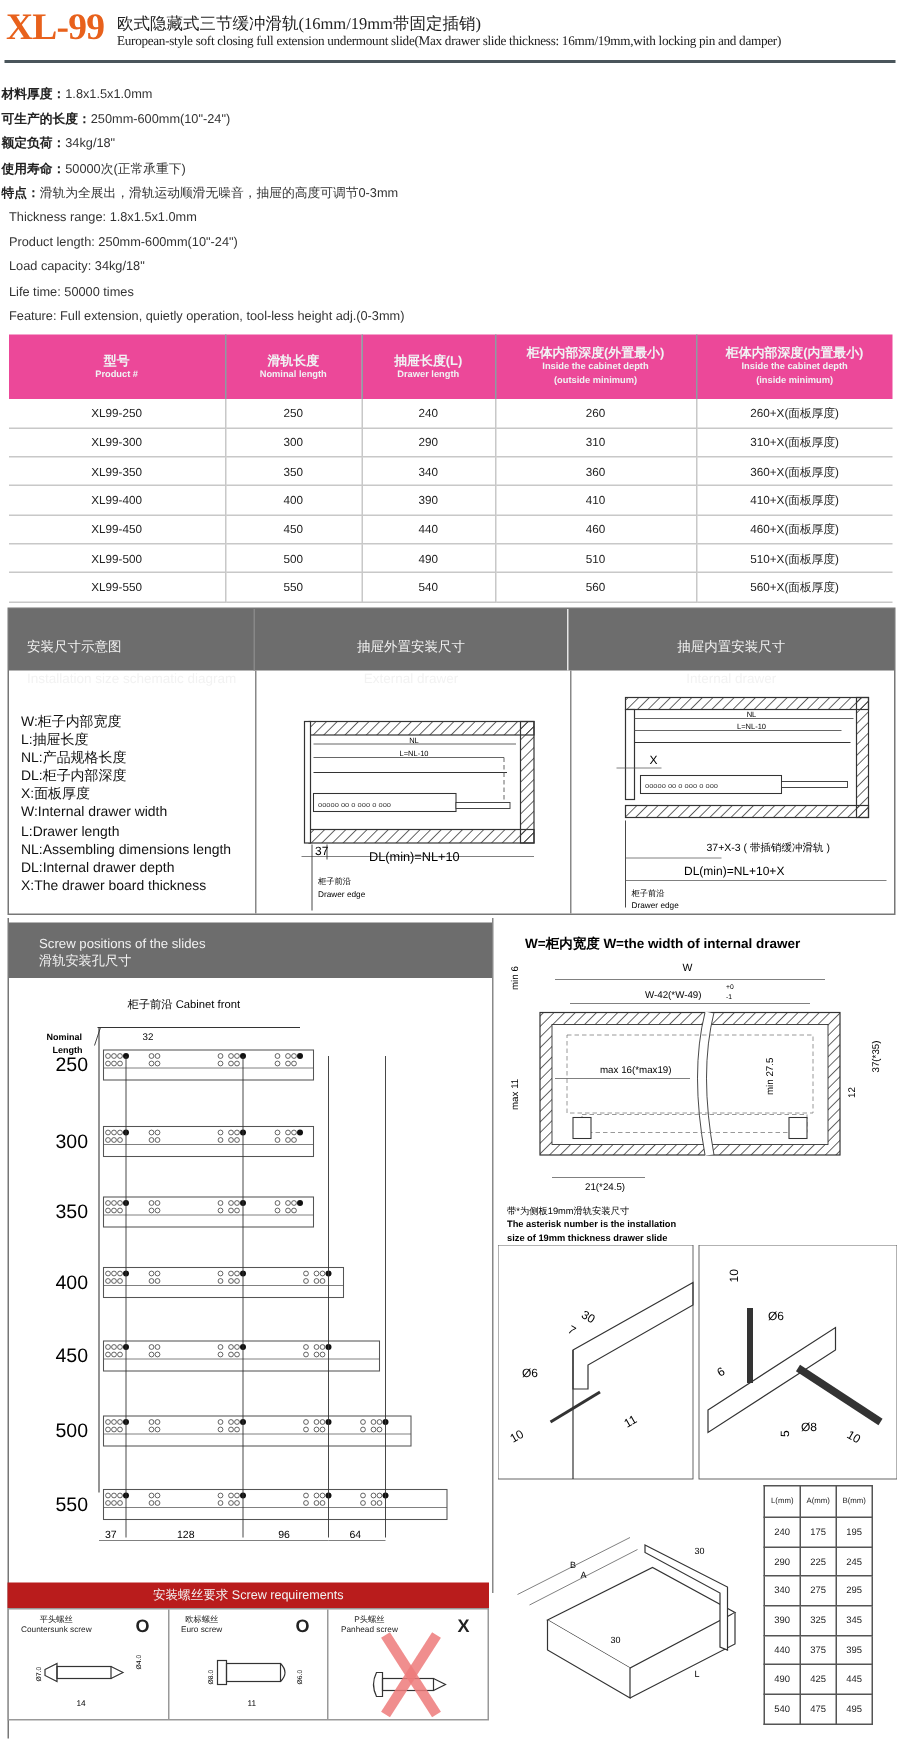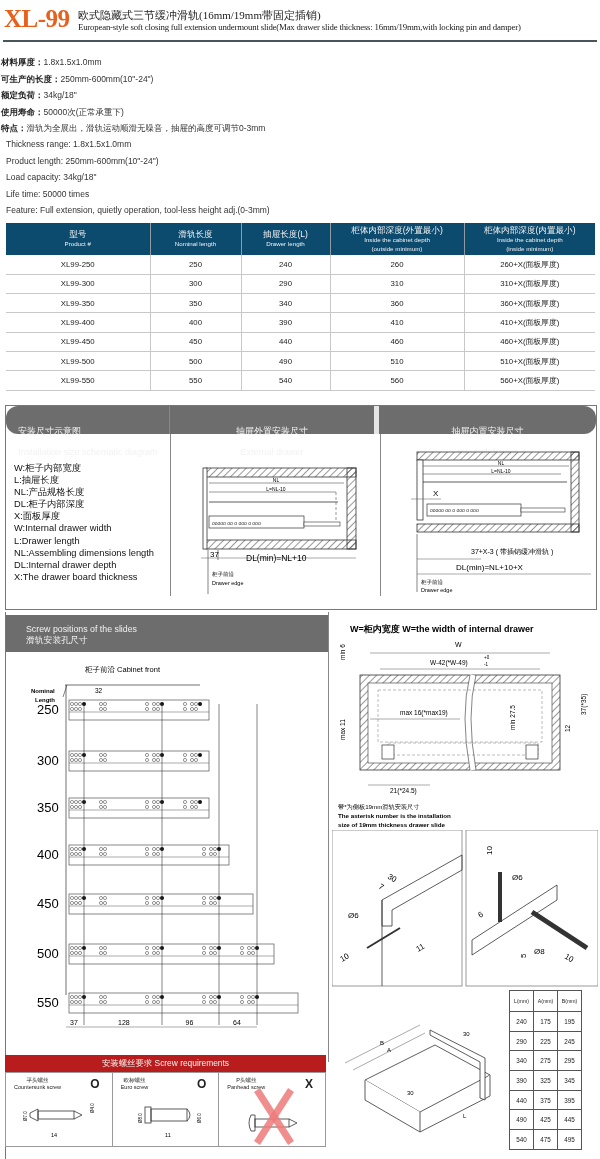--- a/index.html
+++ b/index.html
@@ -7,31 +7,31 @@
   .header { position: absolute; left: 0; top: 0; width: 600px; height: 56px; font-family: Liberation Serif, serif; }
   .model { position: absolute; left: 4px; top: 5px; font-size: 25px; font-weight: bold; color: #e8611c; letter-spacing: -0.5px; }
   .title-cn { position: absolute; left: 78px; top: 8px; font-size: 11px; color: #222; }
   .title-en { position: absolute; left: 78px; top: 22px; font-size: 8.8px; color: #222; white-space: nowrap; letter-spacing: -0.2px; }
   .hr { position: absolute; left: 3px; top: 40px; width: 594px; height: 2px; background: #4a555b; }
   .specs { position: absolute; left: 1px; top: 54px; font-size: 8.5px; line-height: 16.6px; color: #333; }
   .specs .k { font-weight: bold; color: #222; }
   .specs-en { position: absolute; left: 6px; top: 136px; font-size: 8.5px; line-height: 16.6px; color: #333; }
 
   table.main { position: absolute; left: 6px; top: 223px; width: 589px; border-collapse: collapse; font-size: 7.8px; }
-  table.main th { background: #0c4a6e; color: #f0f3f4; font-weight: normal; height: 32px; border-right: 1px solid #8c9ca1; line-height: 9px; }
+  table.main th { background: #ec4899; color: #f0f3f4; font-weight: bold; height: 43px; border-right: 1px solid #8c9ca1; line-height: 9px; }
   table.main th .cn { font-size: 8.6px; display: block; }
   table.main th .en { font-size: 6.2px; display: block; }
   table.main td { text-align: center; height: 19.3px; border-right: 1px solid #c8c8c8; border-bottom: 1px solid #c8c8c8; }
   table.main tr td:last-child, table.main tr th:last-child { border-right: none; }
 
   .sec2 { position: absolute; left: 5px; top: 405px; width: 592px; height: 205px; border: 1px solid #777; }
-  .sec2 .bar { display: flex; height: 28px; background: #6d6d6d; color: #f2f2f2; font-size: 9px; line-height: 11px; border-radius: 12px; }
+  .sec2 .bar { display: flex; height: 41px; background: #6d6d6d; color: #f2f2f2; font-size: 9px; line-height: 11px; }
   .sec2 .bar div { padding-top: 10px; }
   .bar .c1 { width: 164px; padding-left: 12px; border-right: 1px solid #888; }
-  .bar .c2 { width: 209px; text-align: center; border-right: 5px solid #e5e5e5; }
+  .bar .c2 { width: 209px; text-align: center; border-right: 1px solid #e5e5e5; }
   .bar .c3 { flex: 1; text-align: center; }
   .sec2 .body { position: relative; height: 162px; }
   .vl { position: absolute; top: 0; bottom: 0; width: 1px; background: #888; }
   .legend { position: absolute; left: 8px; top: 28px; font-size: 9.3px; line-height: 12.1px; color: #111; }
 
   .sec3 { position: absolute; left: 5px; top: 612px; width: 592px; height: 548px; border-left: 1px solid #777; }
   .sec3 .bar3 { position: absolute; left: 0; top: 3px; width: 322px; height: 37px; background: #6d6d6d; color: #f2f2f2; font-size: 8.8px; line-height: 11px; padding: 9px 0 0 20px; }
   .sep-v { position: absolute; left: 322px; top: 0; width: 1px; height: 450px; background: #888; }
 
   .screwbar { position: absolute; left: 5px; top: 1055px; width: 321px; height: 17px; background: #b91c1c; color: #f2f2f2; font-size: 8.4px; text-align: center; line-height: 17px; }

